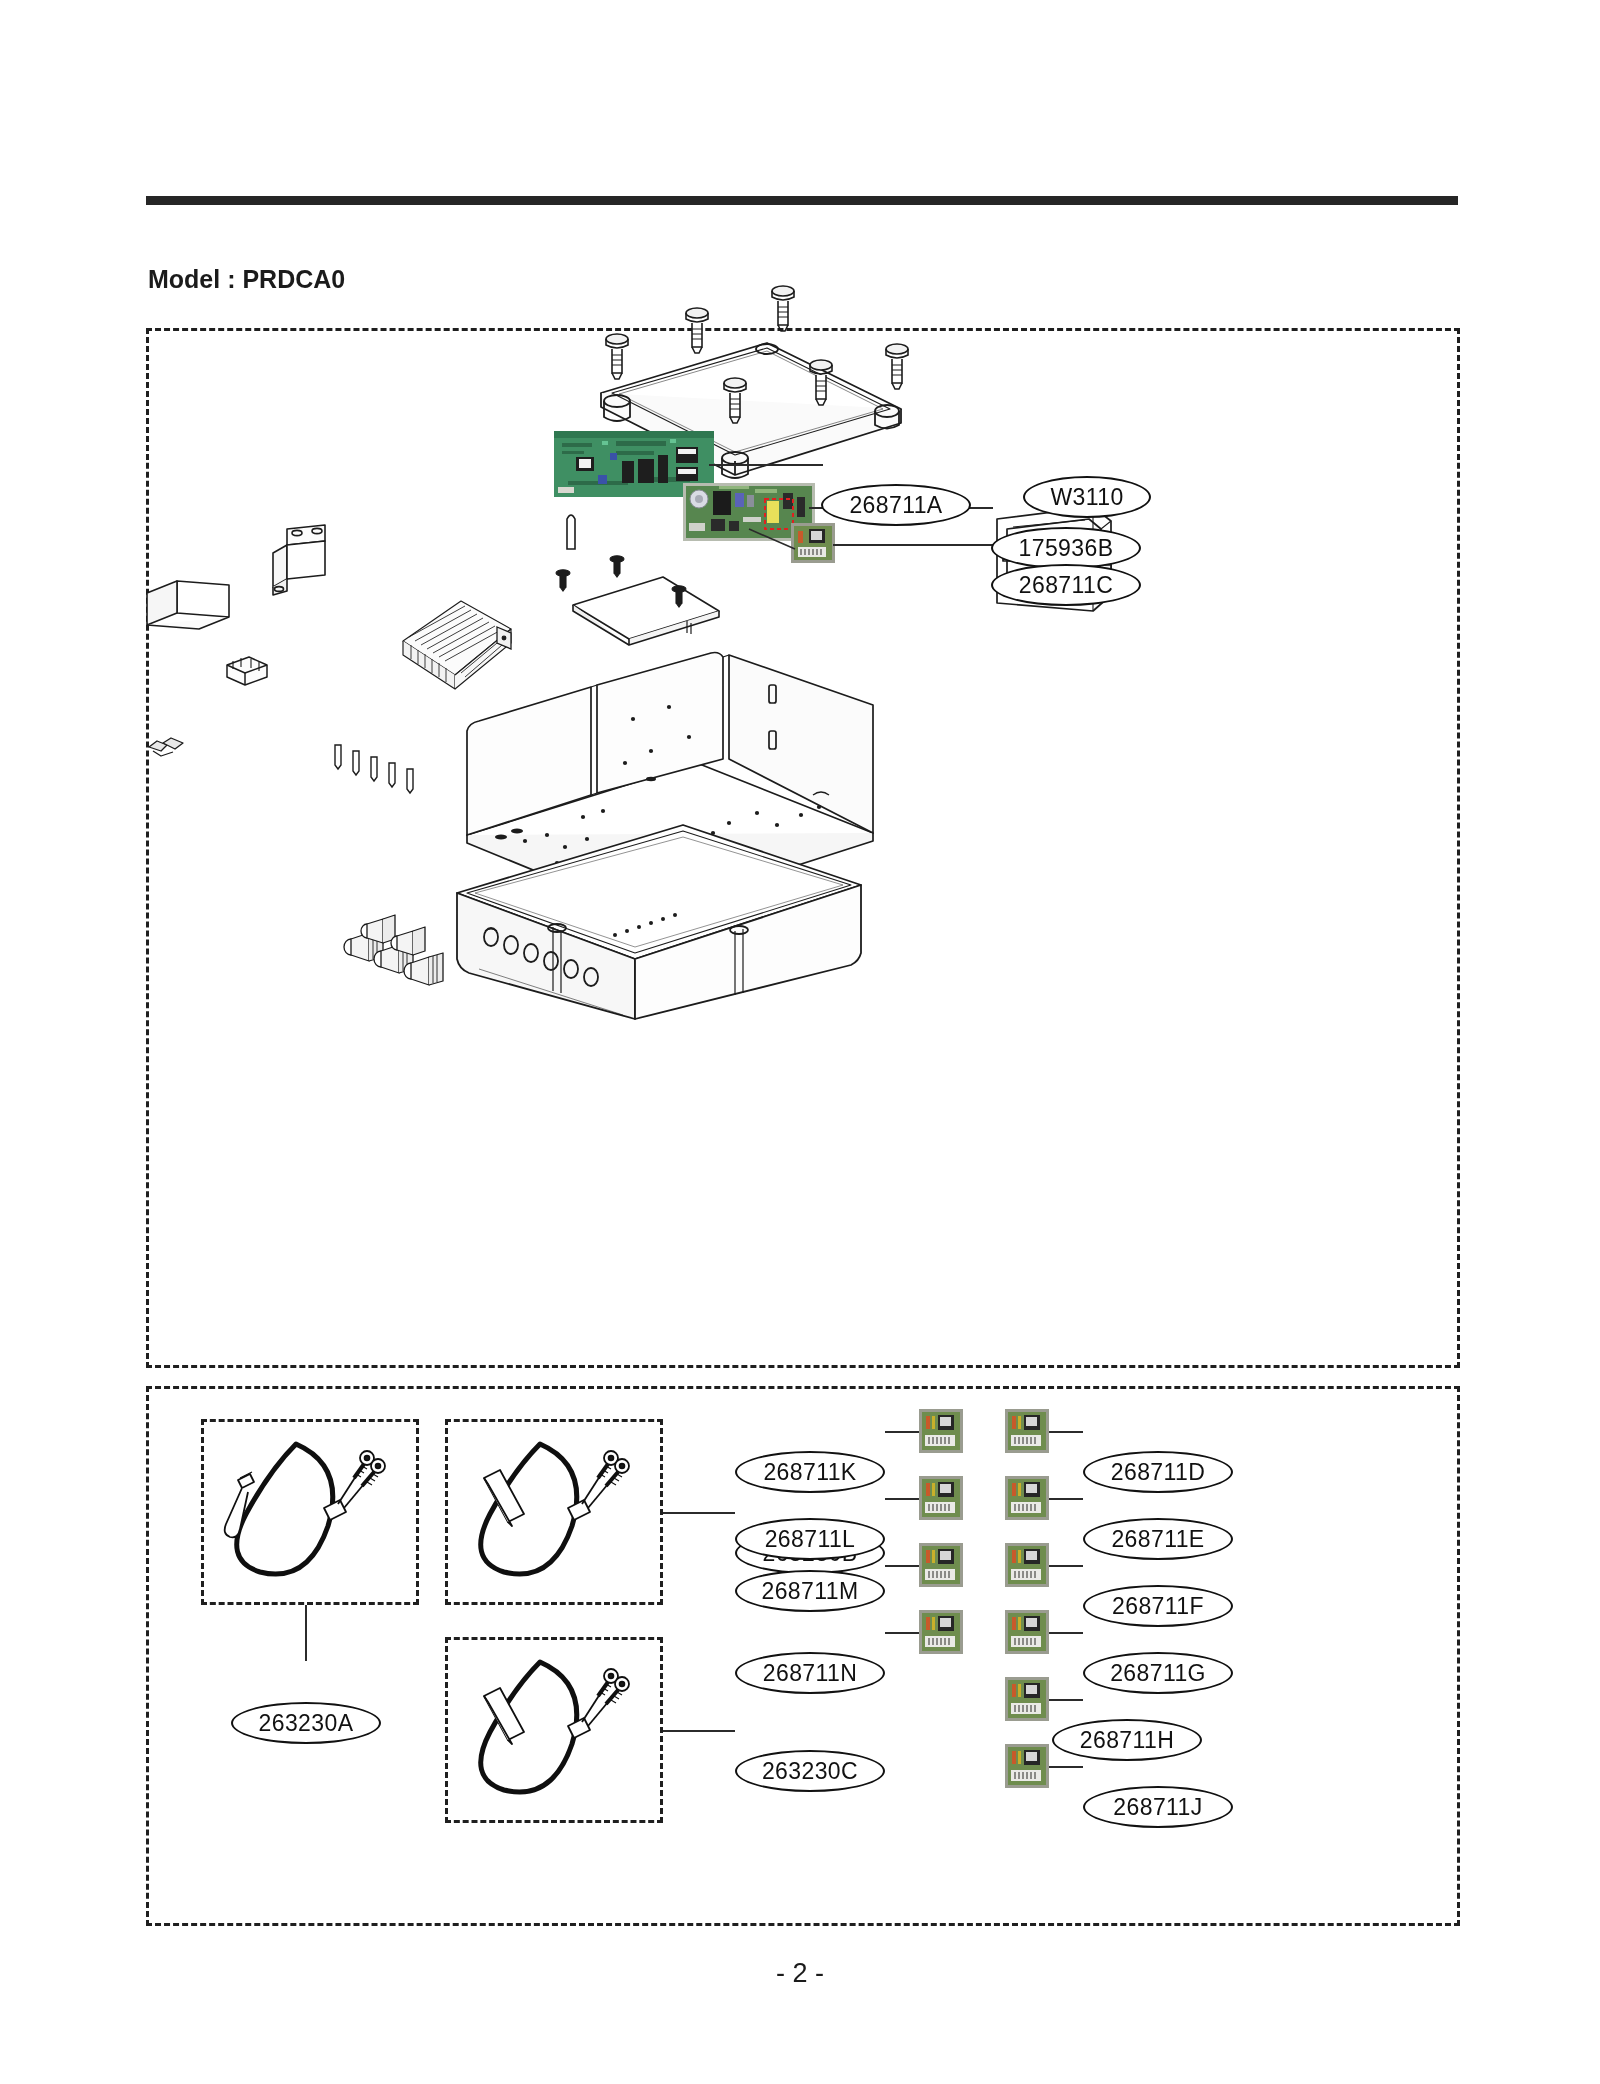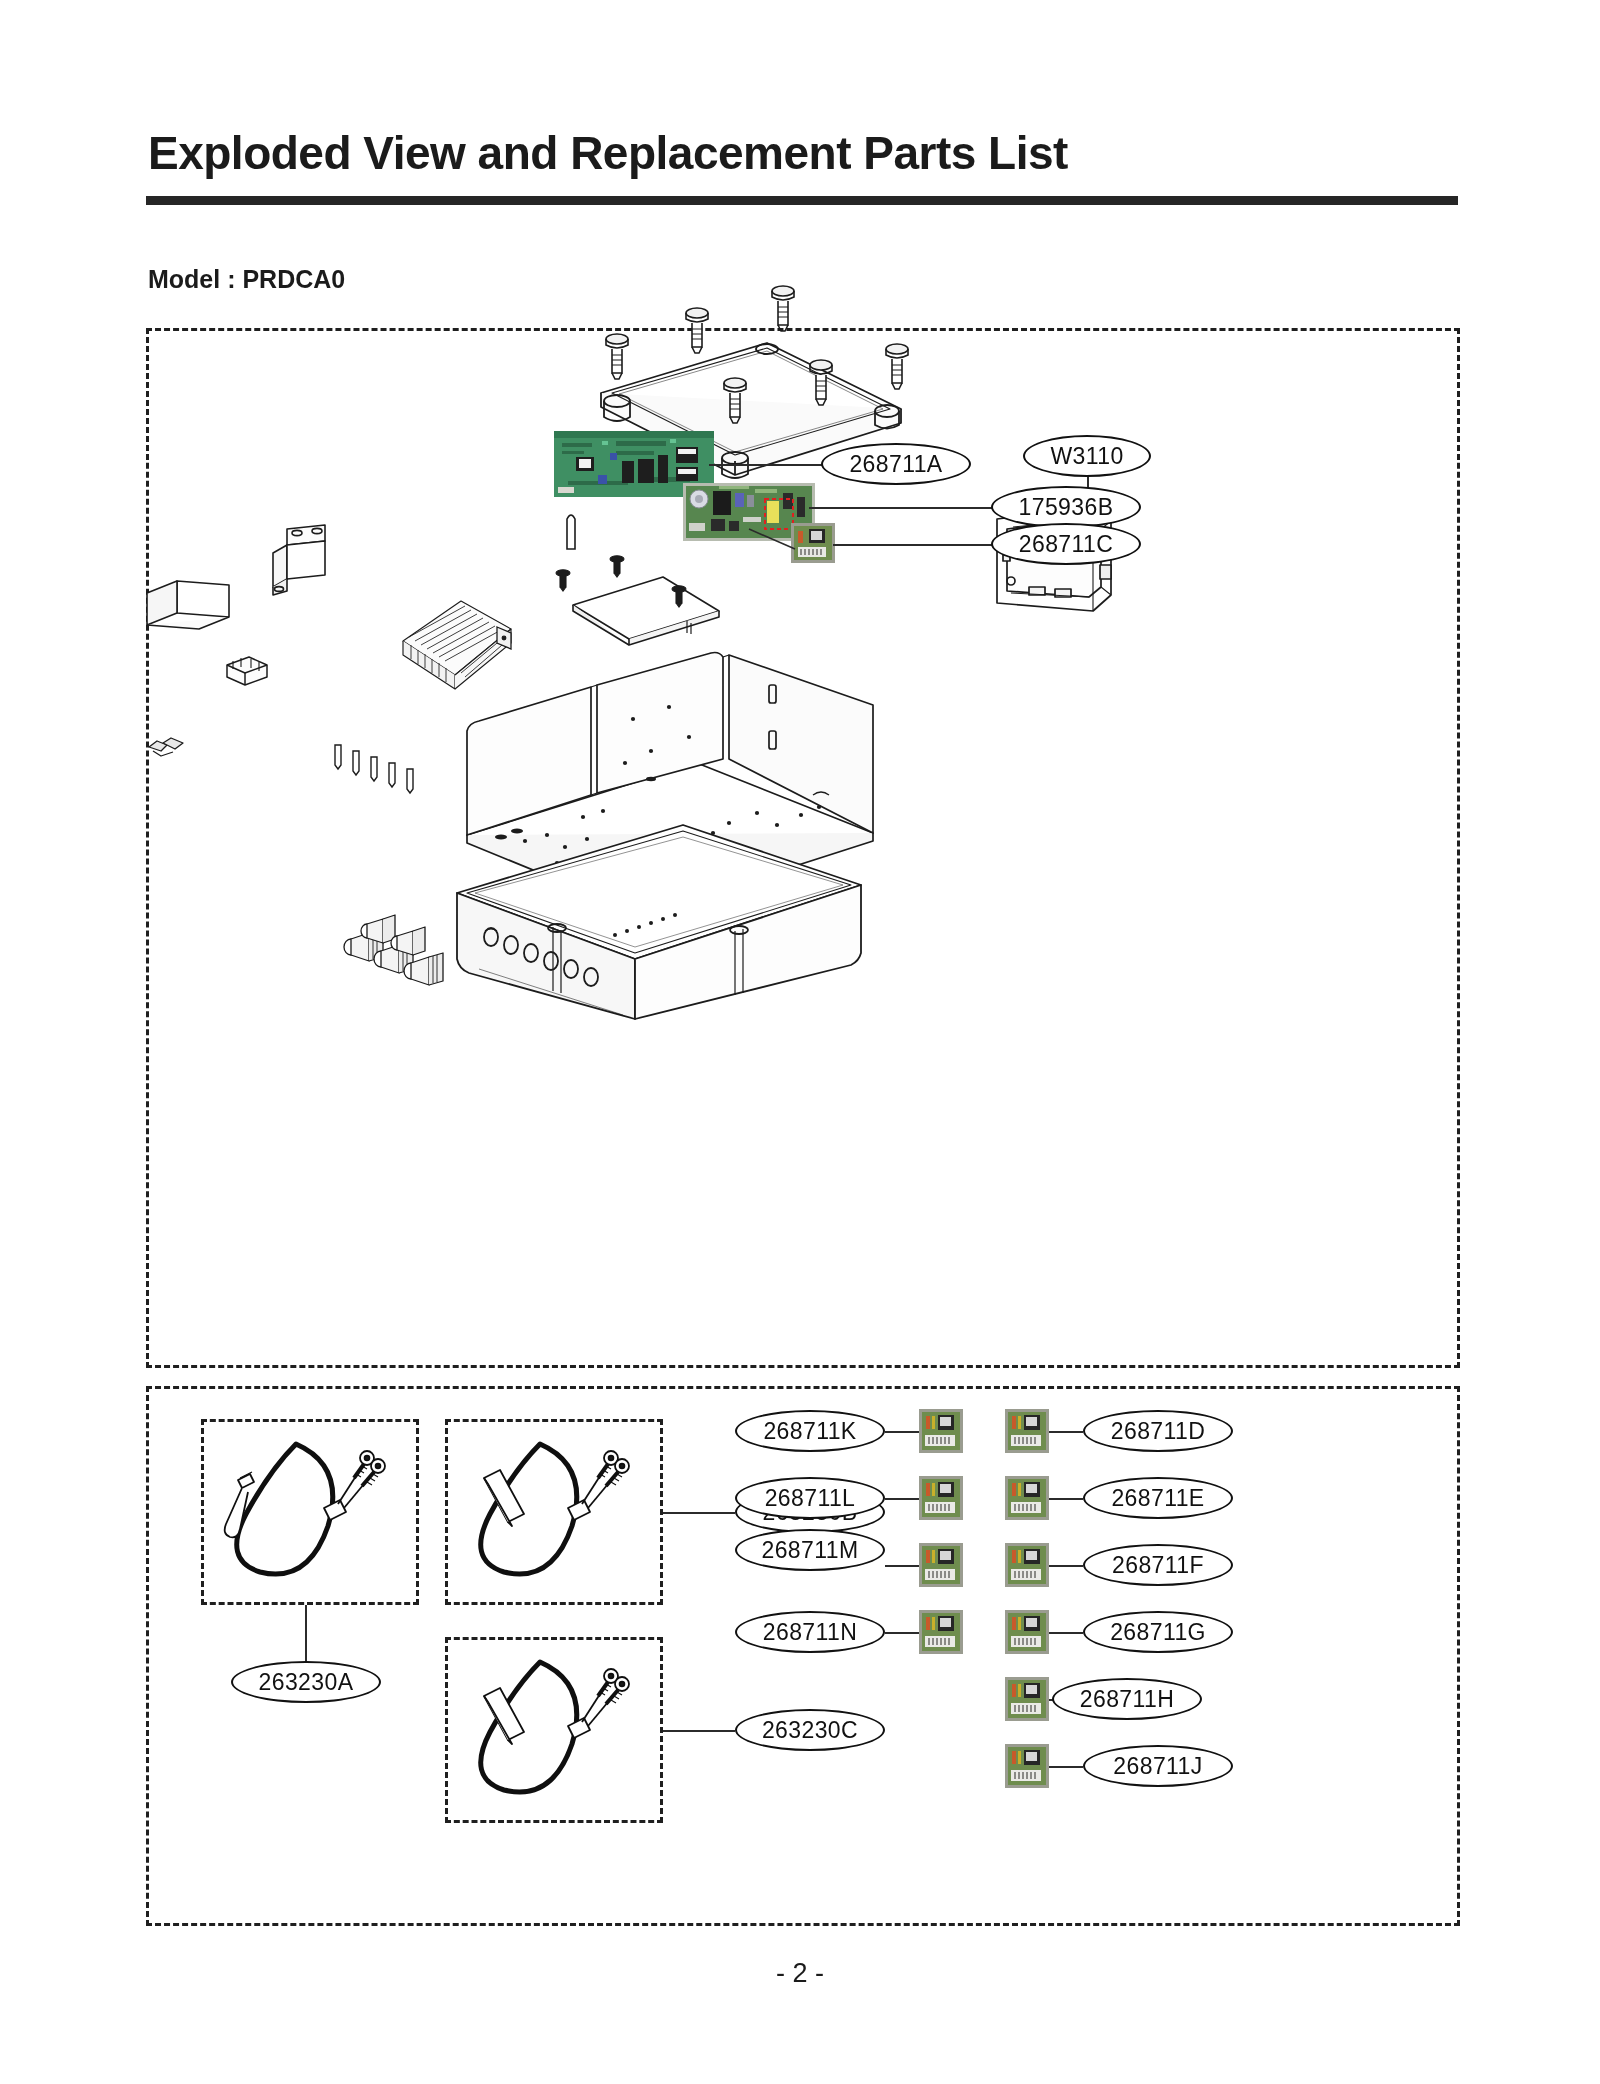--- a/index.html
+++ b/index.html
@@ -78,20 +78,21 @@
     justify-content: center;
     border: 2.5px solid #111;
     border-radius: 50%;
     background: #ffffff;
     font-size: 23px;
     letter-spacing: 0.4px;
     color: #111;
     white-space: nowrap;
     box-sizing: border-box;
     z-index: 40;
+    margin-top: 41px;
   }
   .callout.wide  { width: 128px; height: 42px; }
   .callout.xwide { width: 150px; height: 42px; }
 
   
   .leader {
     position: absolute;
     background: #2b2b2b;
     z-index: 30;
   }
@@ -126,21 +127,20 @@
     height: 44px;
     background: #9a9c90;
     box-sizing: border-box;
   }
 </style>
 </head>
 <body>
 
 <div id="page">
 
-  <div id="page-title">Exploded View and Replacement Parts List</div>
   <div id="title-rule"></div>
   <div id="model-line">Model : PRDCA0</div>
 
   <div id="panel-main" class="panel">
 
     <div class="art" style="left:300px; top:-10px;">
       <svg width="460" height="180" viewBox="0 0 460 180">
         <g fill="none" stroke="#1c1c1c" stroke-width="1.8" stroke-linejoin="round">
 
           <path d="M 152 72 L 318 22 L 452 88 L 286 140 Z" fill="#ffffff"></path>

